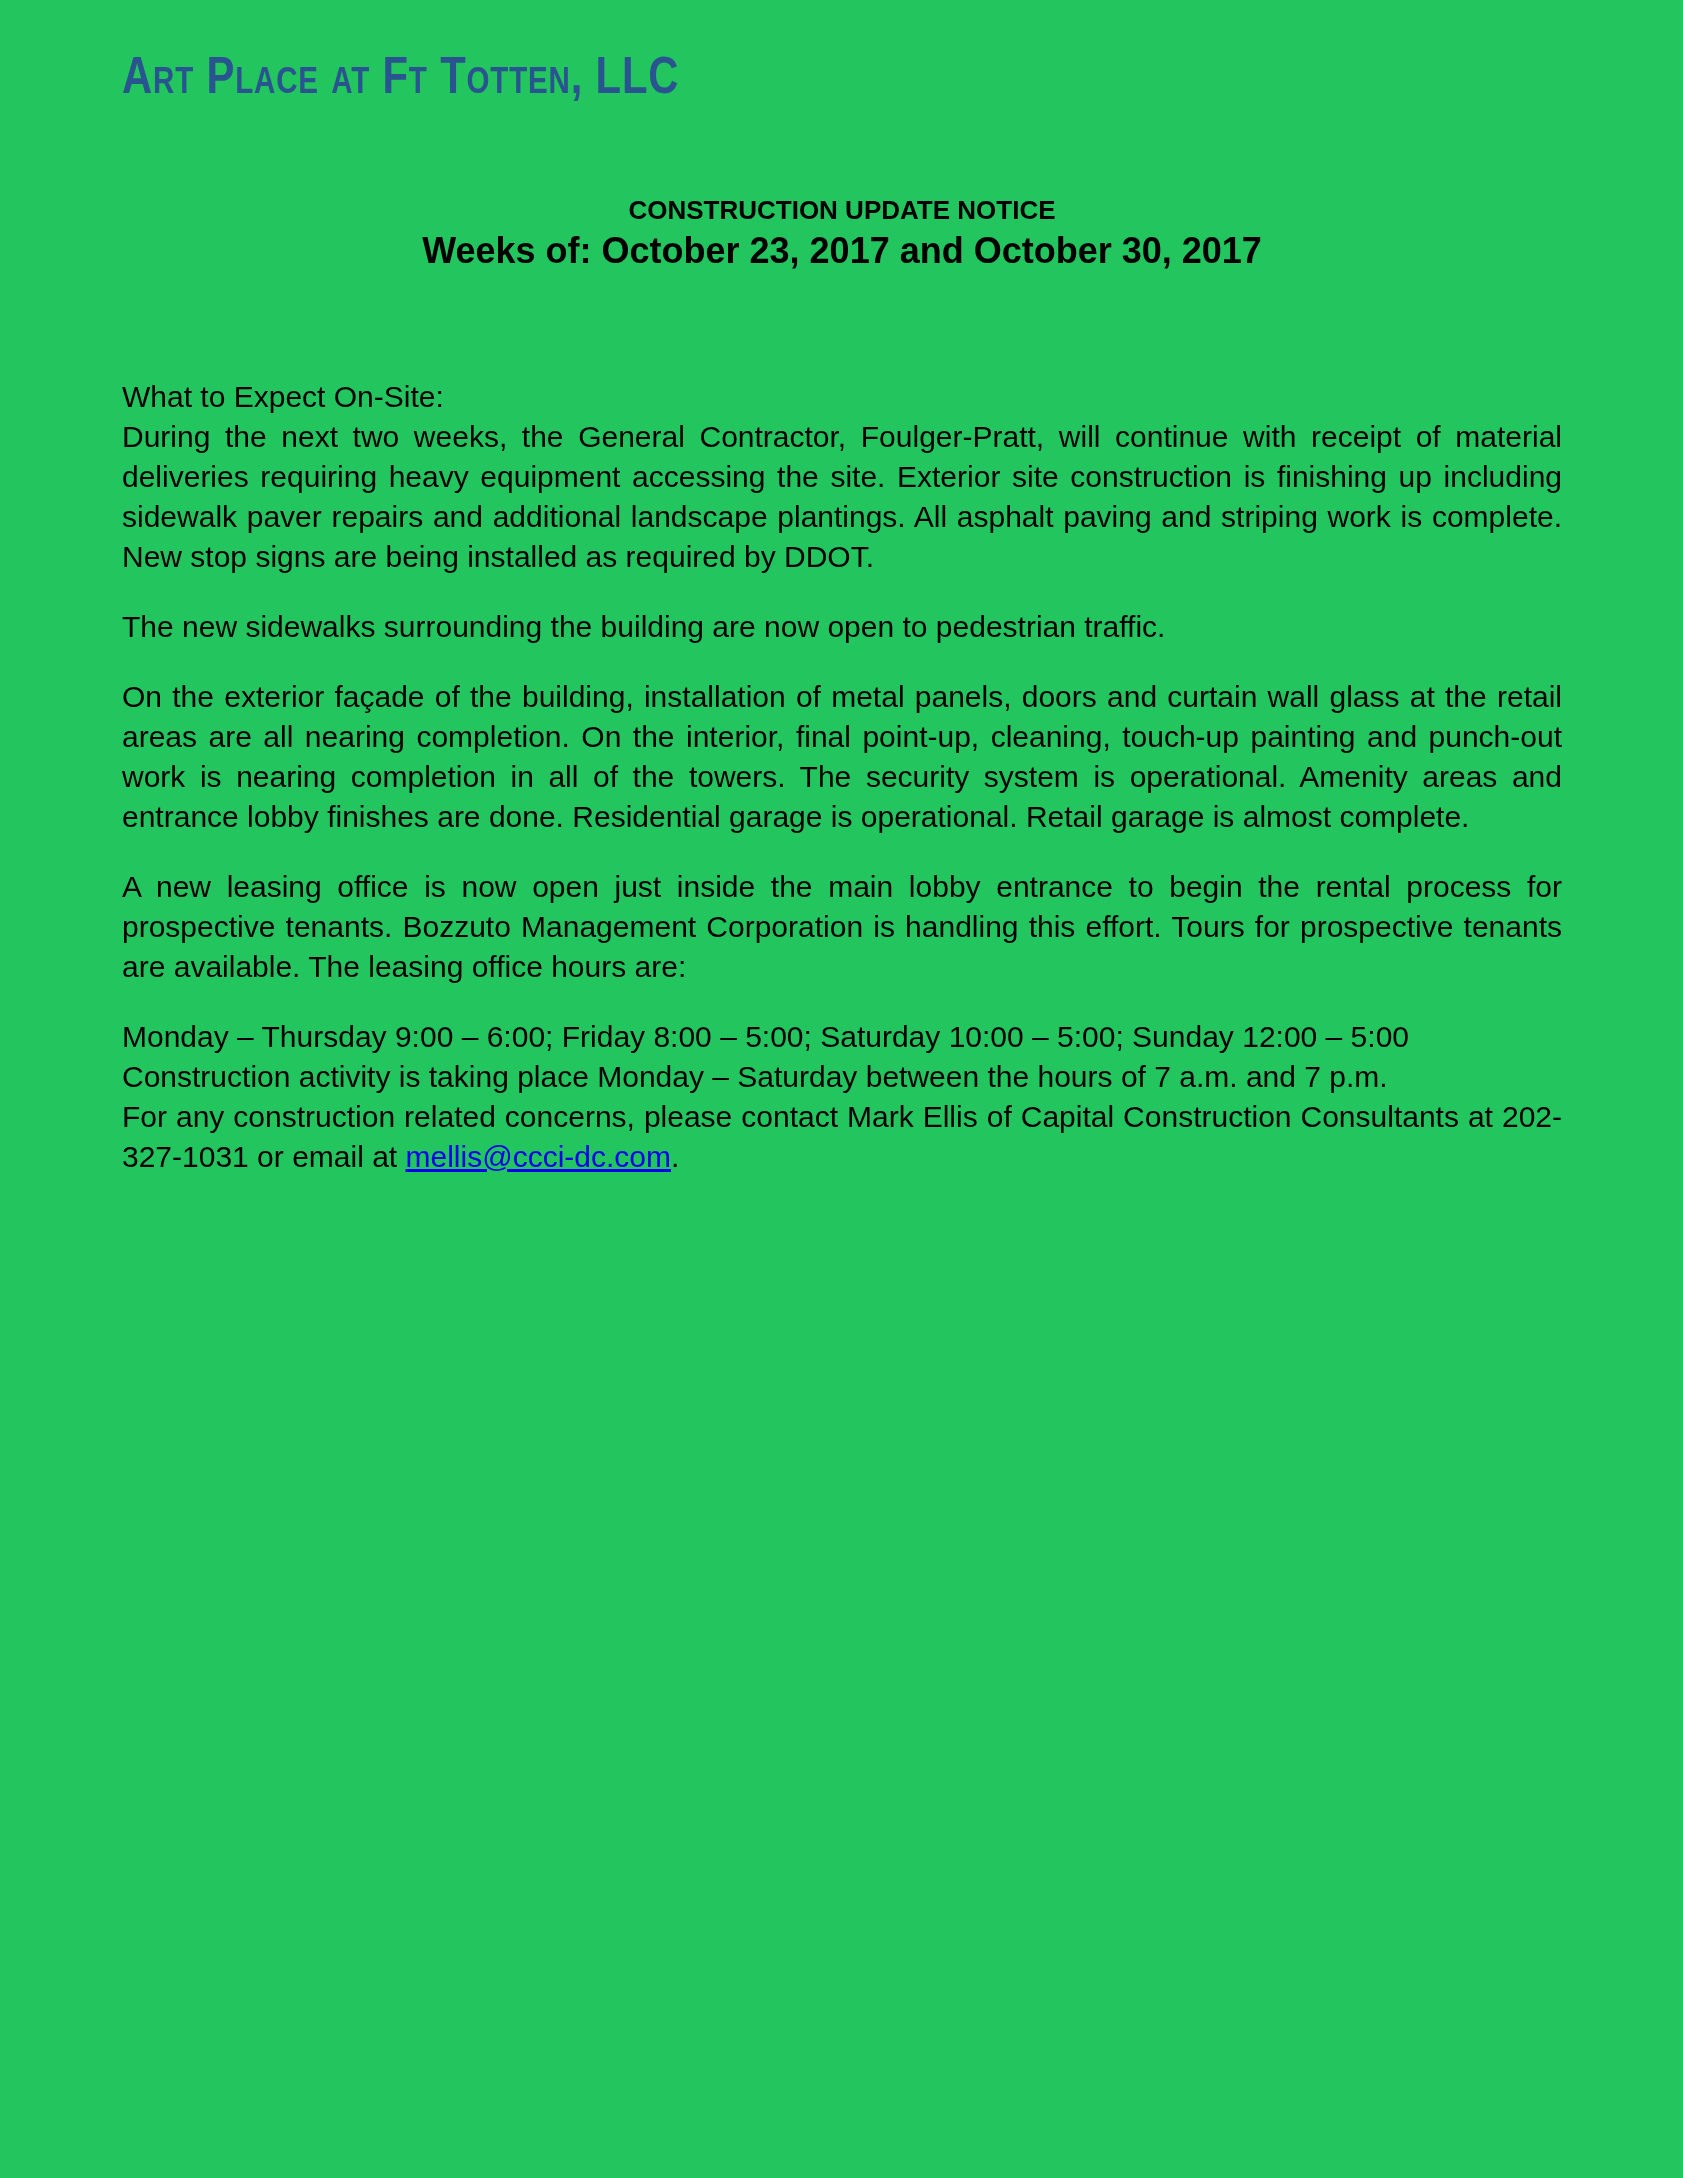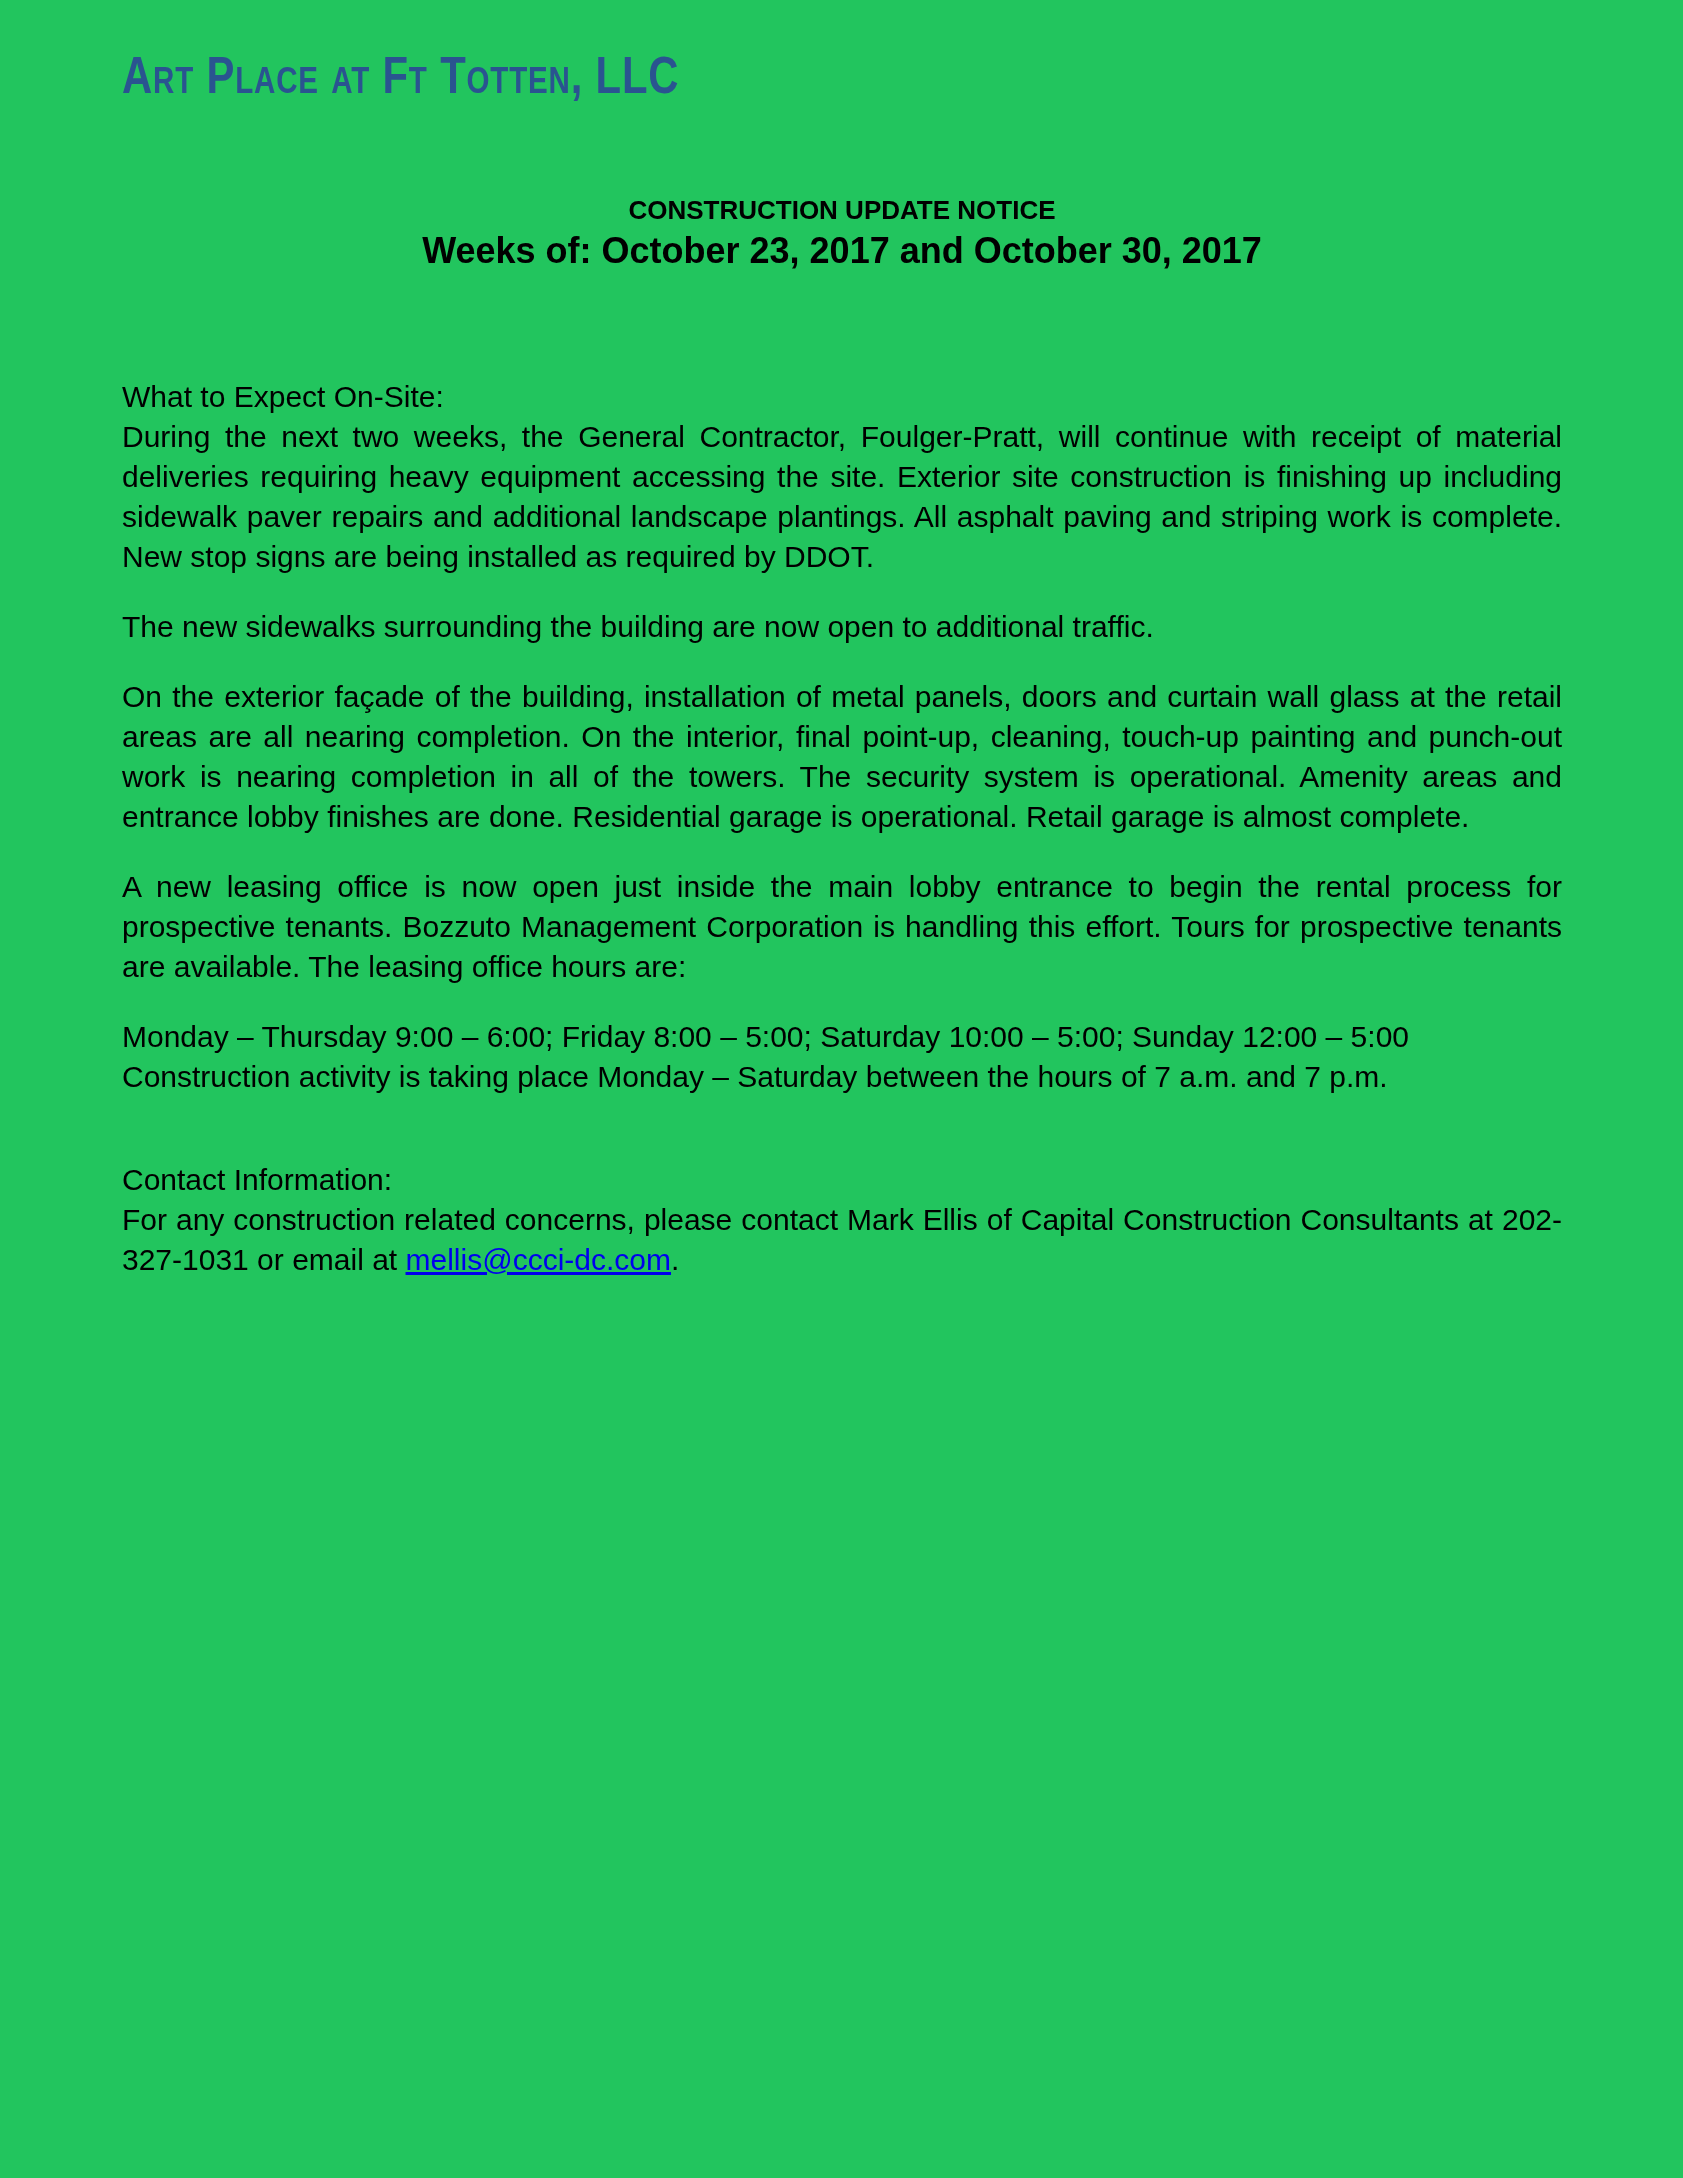--- a/index.html
+++ b/index.html
@@ -94,32 +94,31 @@
       <div class="doc-title">CONSTRUCTION UPDATE NOTICE</div>
       <div class="doc-subtitle">Weeks of:  October 23, 2017 and October 30, 2017</div>
     </div>
 
     <div class="body-text">
 
       <div class="heading">What to Expect On-Site:</div>
 
       <p class="just">During the next two weeks, the General Contractor, Foulger-Pratt, will continue with receipt of material deliveries requiring heavy equipment accessing the site.  Exterior site construction is finishing up including sidewalk paver repairs and additional landscape plantings.  All asphalt paving and striping work is complete.  New stop signs are being installed as required by DDOT.</p>
 
-      <p class="gap">The new sidewalks surrounding the building are now open to additional traffic.</p>
+      <p class="gap">The new sidewalks surrounding the building are now open to pedestrian traffic.</p>
 
       <p class="just gap">On the exterior façade of the building, installation of metal panels, doors and curtain wall glass at the retail areas are all nearing completion.  On the interior, final point-up, cleaning, touch-up painting and punch-out work is nearing completion in all of the towers.  The security system is operational.  Amenity areas and entrance lobby finishes are done.  Residential garage is operational.  Retail garage is almost complete.</p>
 
       <p class="just gap">A new leasing office is now open just inside the main lobby entrance to begin the rental process for prospective tenants.  Bozzuto Management Corporation is handling this effort.  Tours for prospective tenants are available.  The leasing office hours are:</p>
 
       <p class="gap">Monday – Thursday 9:00 – 6:00; Friday 8:00 – 5:00; Saturday 10:00 – 5:00; Sunday 12:00 – 5:00</p>
 
 
 
       <p>Construction activity is taking place Monday – Saturday between the hours of 7 a.m. and 7 p.m.</p>
 
-      <div class="heading h3gap">Contact Information:</div>
 
       <p class="just"><span>For any construction related concerns, please contact Mark Ellis of Capital Construction Consultants at 202-327-1031 or email at </span><a class="email-link">mellis@ccci-dc.com</a><span>.</span></p>
 
     </div>
   </div>
 </div>
 
 
 </body></html>

